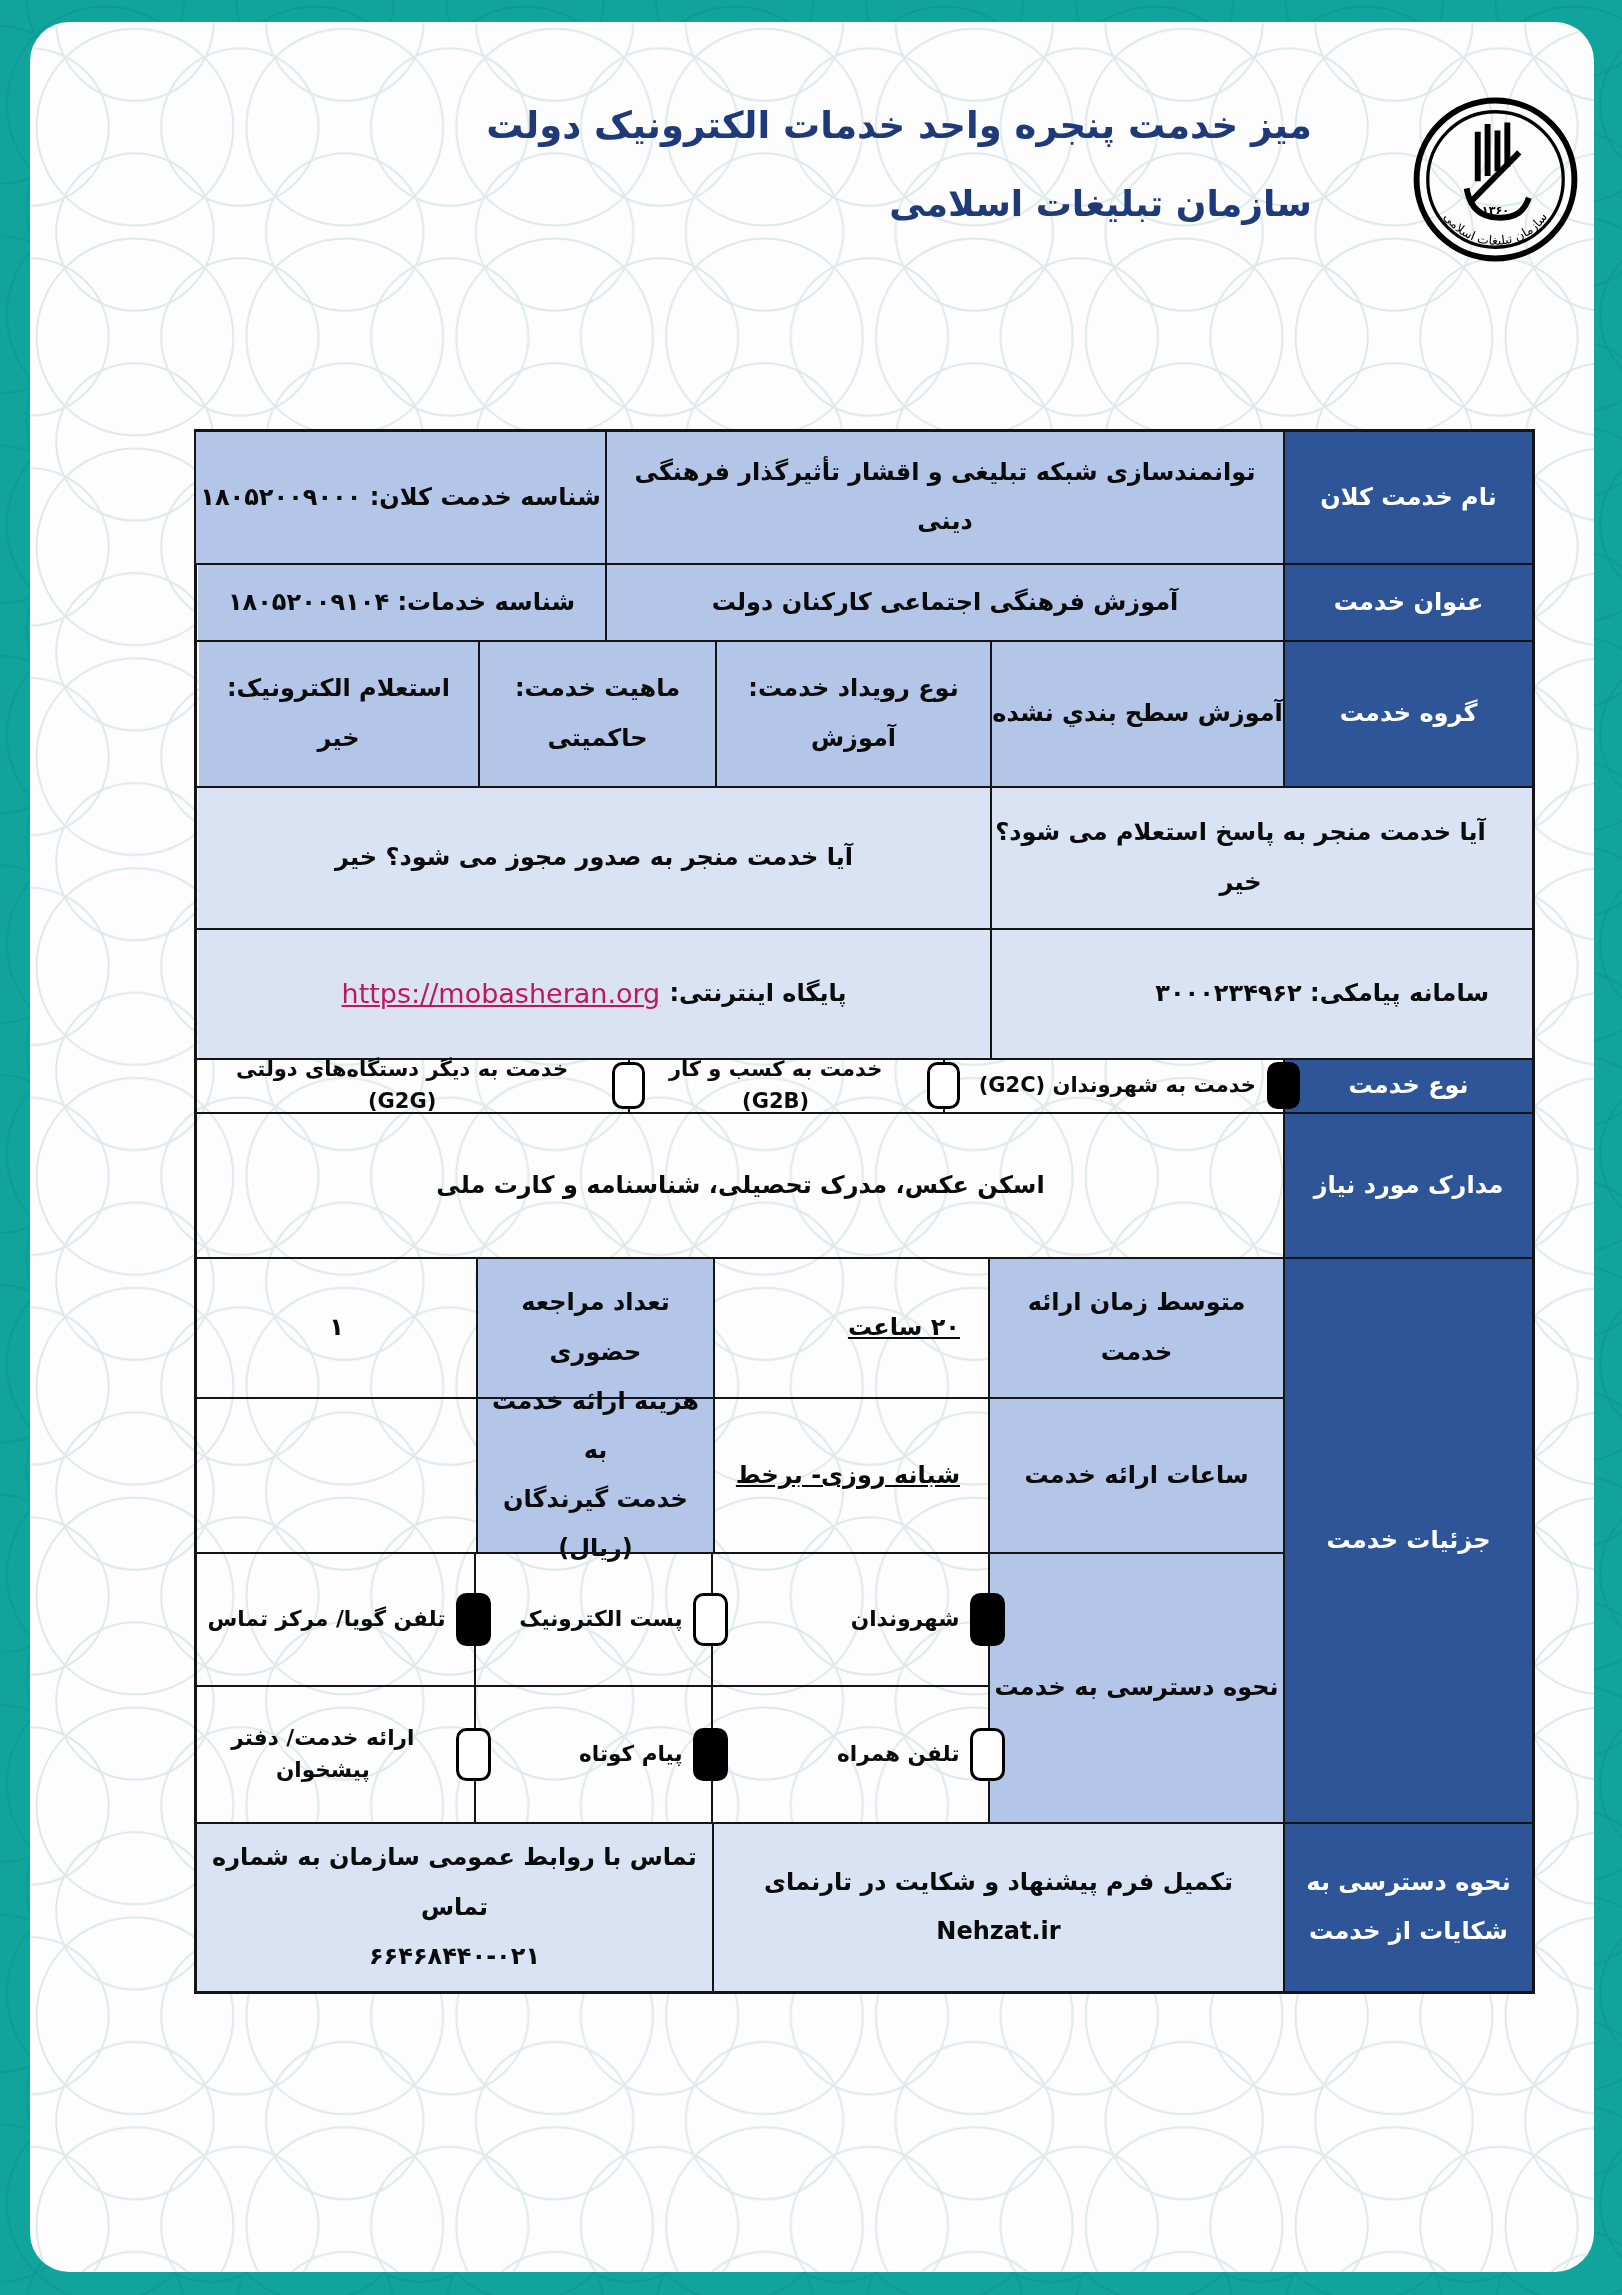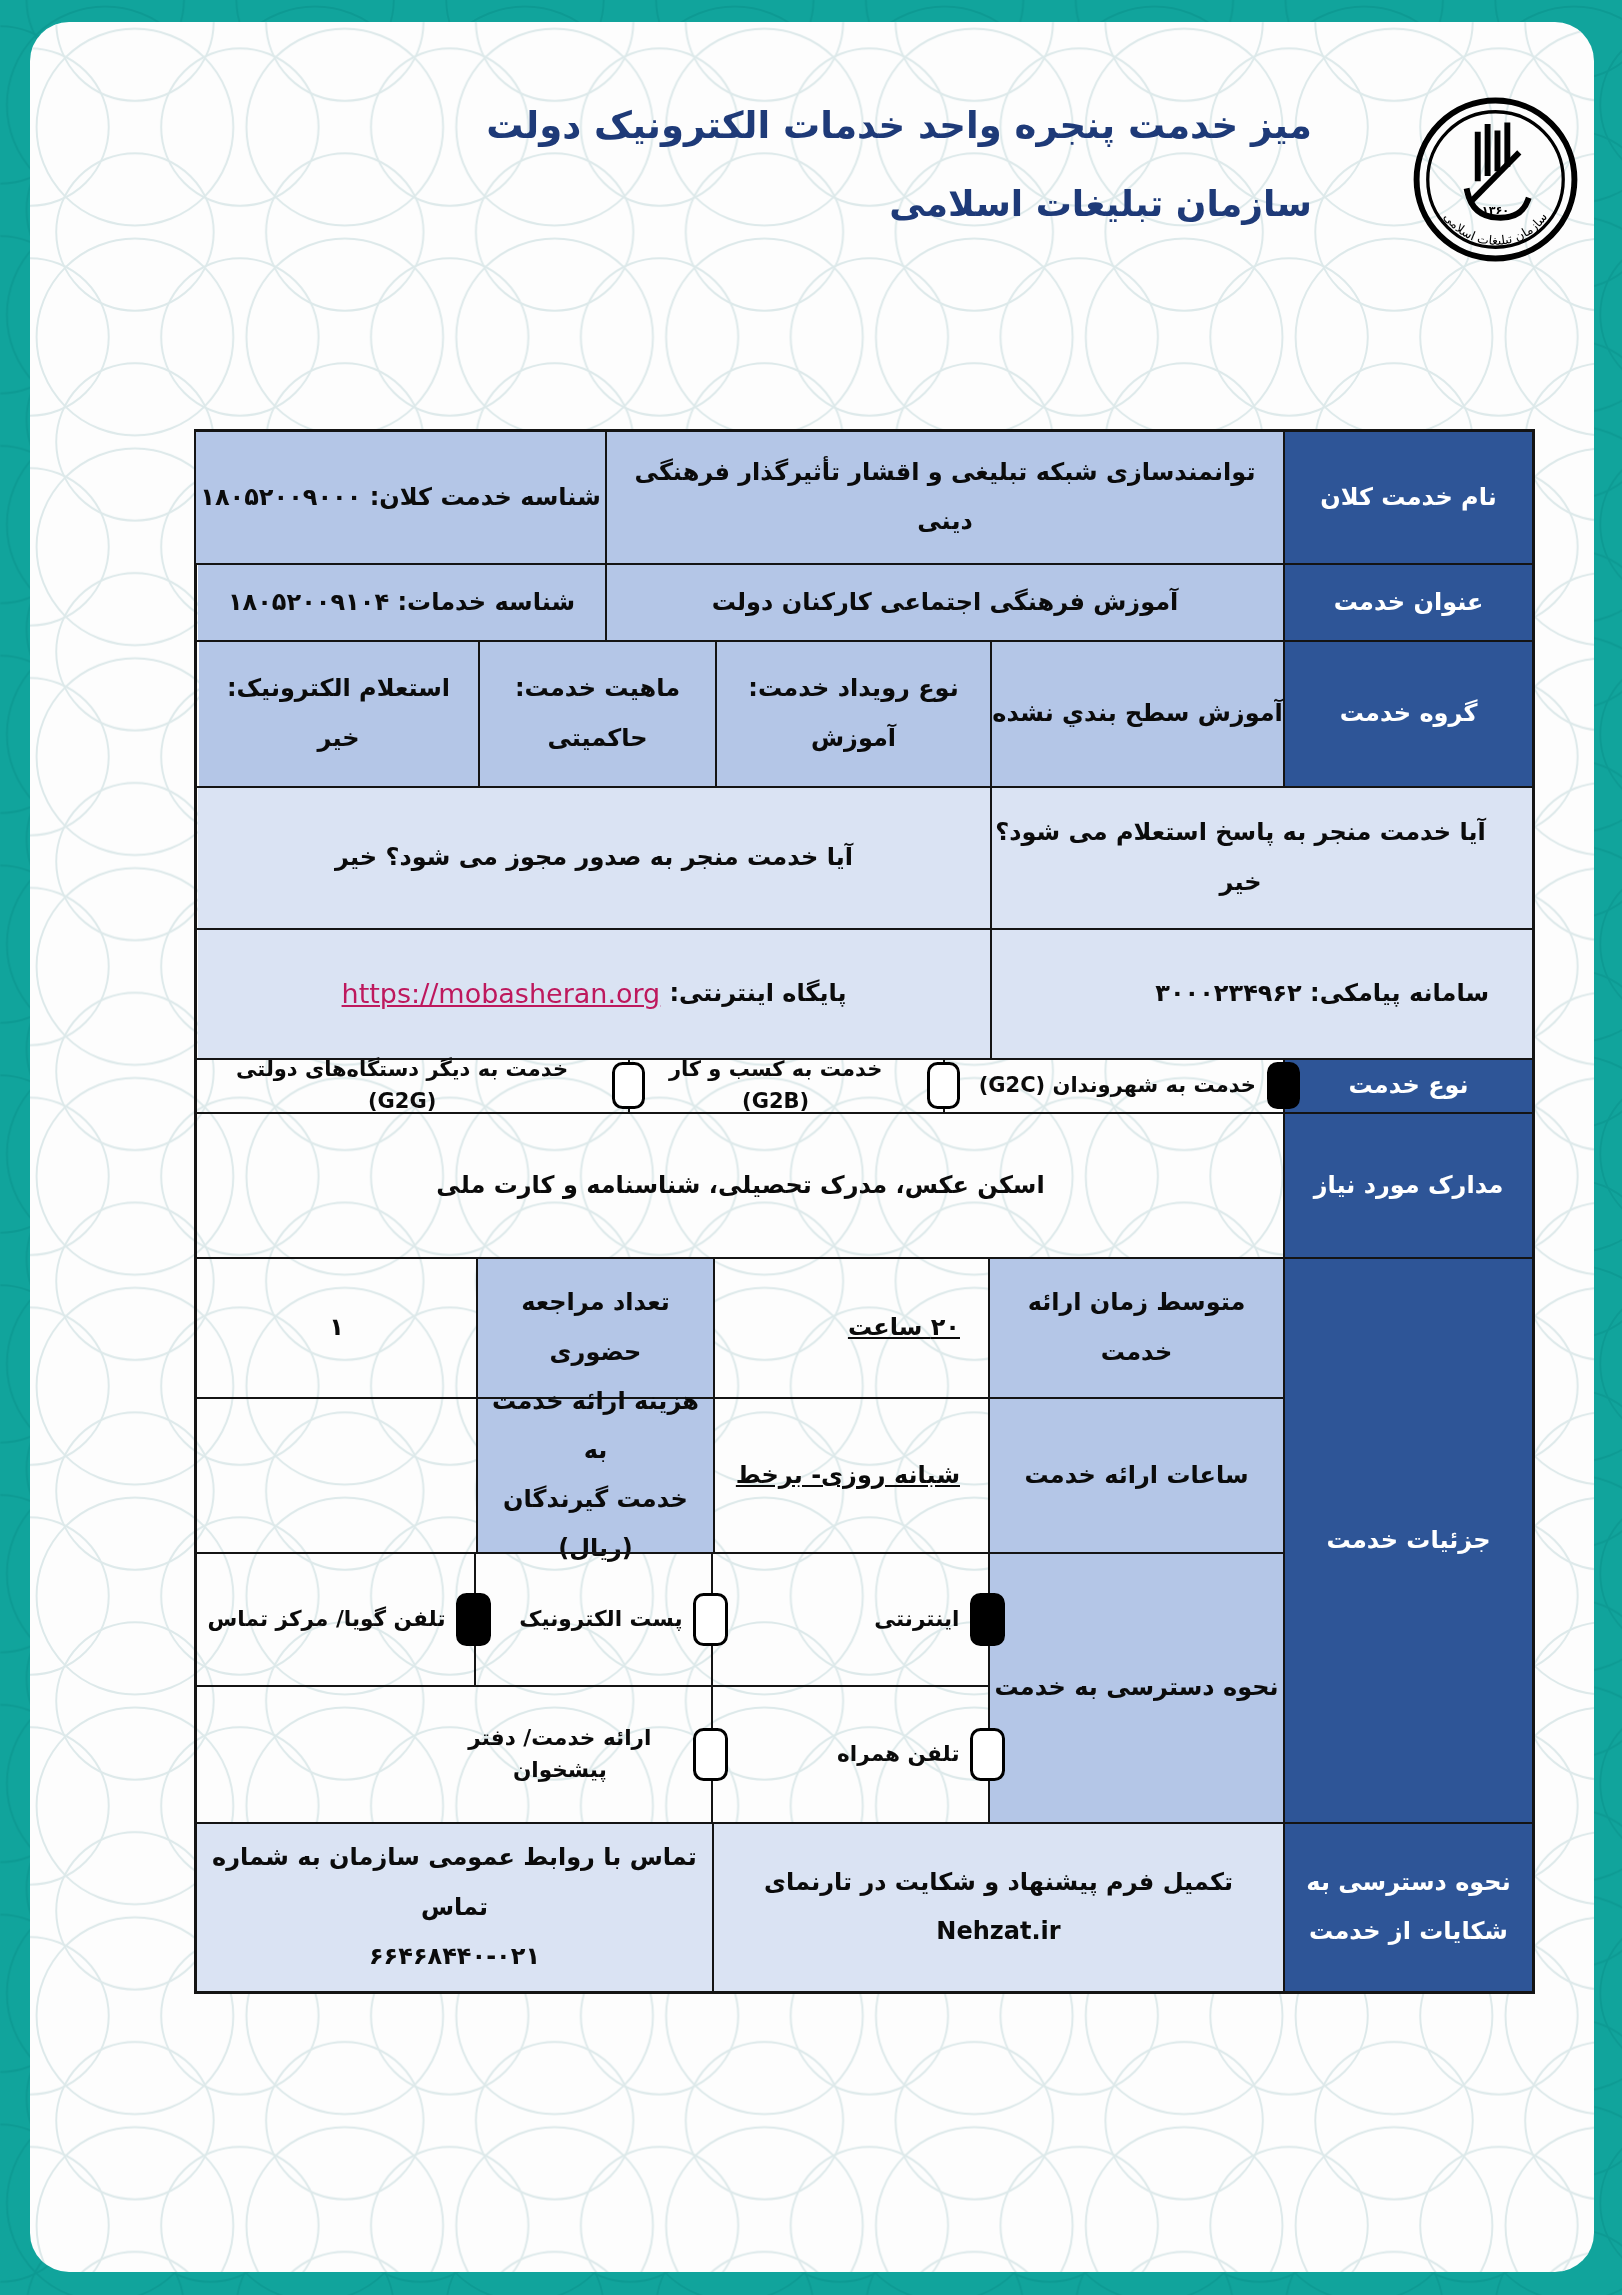--- a/index.html
+++ b/index.html
@@ -226,35 +226,39 @@
 (ریال)</div>
               <div class="td w-c4"></div>
             </div>
 
             <div class="sub-row h-span">
               <div class="td bg-m w-c1">نحوه دسترسی به خدمت</div>
               <div class="opts-col">
                 <div class="opt-row">
                   <div class="td opt w-c2">
                     <span class="cb checked"></span>
-                    <span>اینترنتی</span>
+                    <span>شهروندان</span>
                   </div>
                   <div class="td opt w-c3">
                     <span class="cb"></span>
                     <span>پست الکترونیک</span>
                   </div>
                   <div class="td opt w-c4">
                     <span class="cb checked"></span>
                     <span>تلفن گویا/ مرکز تماس</span>
                   </div>
                 </div>
                 <div class="opt-row">
                   <div class="td opt w-c2">
                     <span class="cb"></span>
                     <span>تلفن همراه</span>
+                  </div>
+                  <div class="td opt w-c3">
+                    <span class="cb checked"></span>
+                    <span>پیام کوتاه</span>
                   </div>
                   <div class="td opt w-c4">
                     <span class="cb"></span>
                     <span>ارائه خدمت/ دفتر پیشخوان</span>
                   </div>
                 </div>
               </div>
             </div>
 
           </div>

